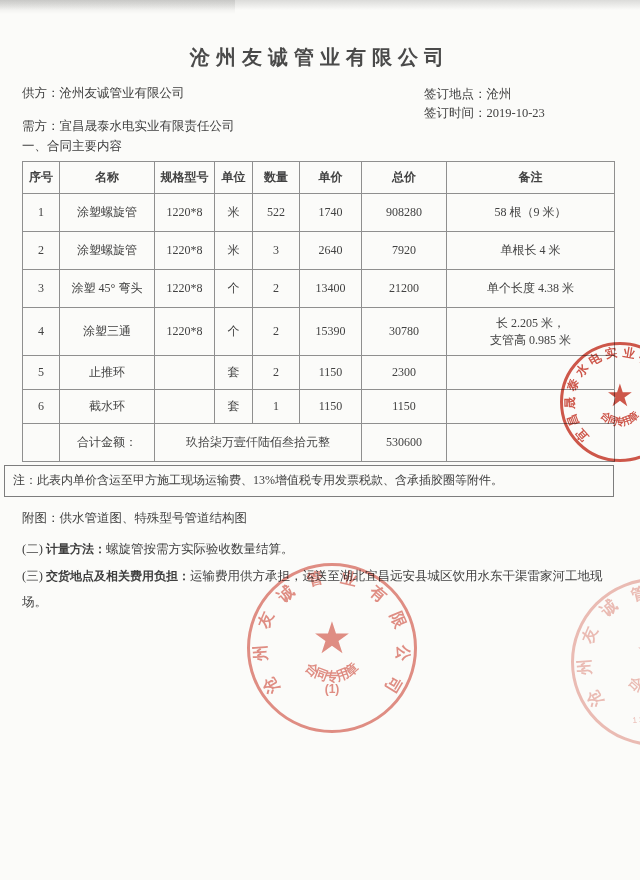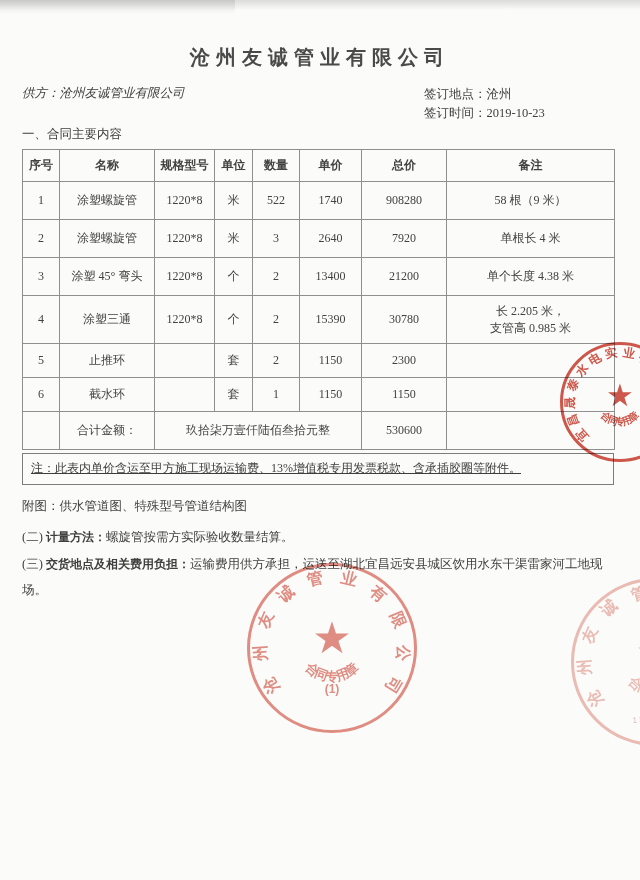--- a/index.html
+++ b/index.html
@@ -20,21 +20,21 @@
   h1.company-title{
     margin:44px 0 0;text-align:center;font-size:20px;font-weight:600;
     letter-spacing:6px;color:#4a4a4a;
   }
   h2.contract-title{
     margin:13px 0 0;text-align:center;font-size:19px;font-weight:600;
     letter-spacing:6px;color:#4a4a4a;
   }
   .meta{display:flex;padding:14px 26px 0 22px;font-size:12.5px;}
   .meta-left{flex:1;}
-  .meta-left p{margin:0;font-style:italic;}
+  .meta-left p{margin:0;}
   .meta-left .buyer-line{margin-top:16px;}
   .meta-right{width:190px;line-height:19px;}
   .meta-right div{white-space:nowrap;}
   .sec-heading{
     padding:0 26px 0 22px;font-size:12.5px;font-weight:400;color:#3c3c3c;
   }
   .sec-heading.first{margin-top:3px;}
   .sec-heading.second{margin-top:15px;}
   table.items{
     margin:6px 26px 0 22px;width:592px;border-collapse:collapse;
@@ -47,22 +47,22 @@
   table.items th{font-weight:600;height:29px;}
   table.items tbody tr:nth-child(1) td{height:35px;}
   table.items tbody tr:nth-child(2) td{height:35px;}
   table.items tbody tr:nth-child(3) td{height:35px;}
   table.items tbody tr:nth-child(4) td{height:45px;}
   table.items tbody tr:nth-child(5) td{height:31px;}
   table.items tbody tr:nth-child(6) td{height:31px;}
   table.items tr.total-row td{height:35px;}
   td.remark{white-space:pre-line;line-height:17px;}
   .note-box{
-    margin:3px 26px 0 22px;border:1px solid #7d7d7d;
-    font-size:12px;padding:6px 8px 7px;color:#3e3e3e;text-decoration:underline;
+    margin:3px 26px 0 4px;border:1px solid #7d7d7d;
+    font-size:12px;padding:6px 8px 7px;color:#3e3e3e;
   }
   .attachment{margin:13px 0 0;padding:0 26px 0 22px;font-size:12.5px;}
   .clauses{padding:9px 24px 0 22px;font-size:12.5px;line-height:26px;}
   .clauses p{margin:0 0 1px;}
   .clause-title{font-weight:700;font-family:"Liberation Sans","DejaVu Sans",sans-serif;font-size:12px;}
   
   .seal{
     position:absolute;border-radius:50%;pointer-events:none;
     mix-blend-mode:multiply;z-index:5;
     font-family:"Liberation Sans","DejaVu Sans",sans-serif;
@@ -81,20 +81,21 @@
 
 <div class="page">
   <div class="scan-top"></div>
   <div class="scan-top-left"></div>
 
   <h1 class="company-title">沧州友诚管业有限公司</h1>
 
   <div class="meta">
     <div class="meta-left">
       <p class="supplier-line"><span>供方：</span><span>沧州友诚管业有限公司</span></p>
+      <p class="buyer-line"><span>需方：</span><span>宜昌晟泰水电实业有限责任公司</span></p>
     </div>
     <div class="meta-right">
       <div><span>签订地点：</span><span>沧州</span></div>
       <div><span>签订时间：</span><span>2019-10-23</span></div>
     </div>
   </div>
 
   <div class="sec-heading first">一、合同主要内容</div>
 
   <table class="items">

